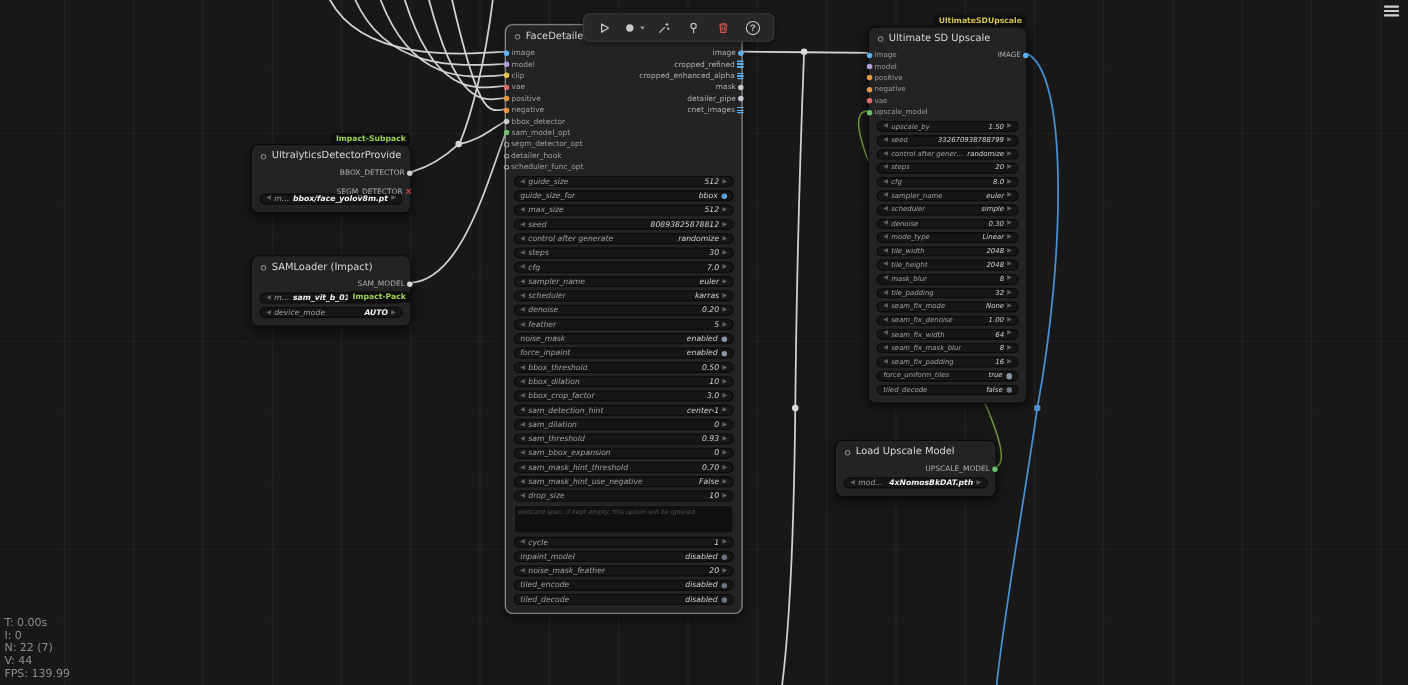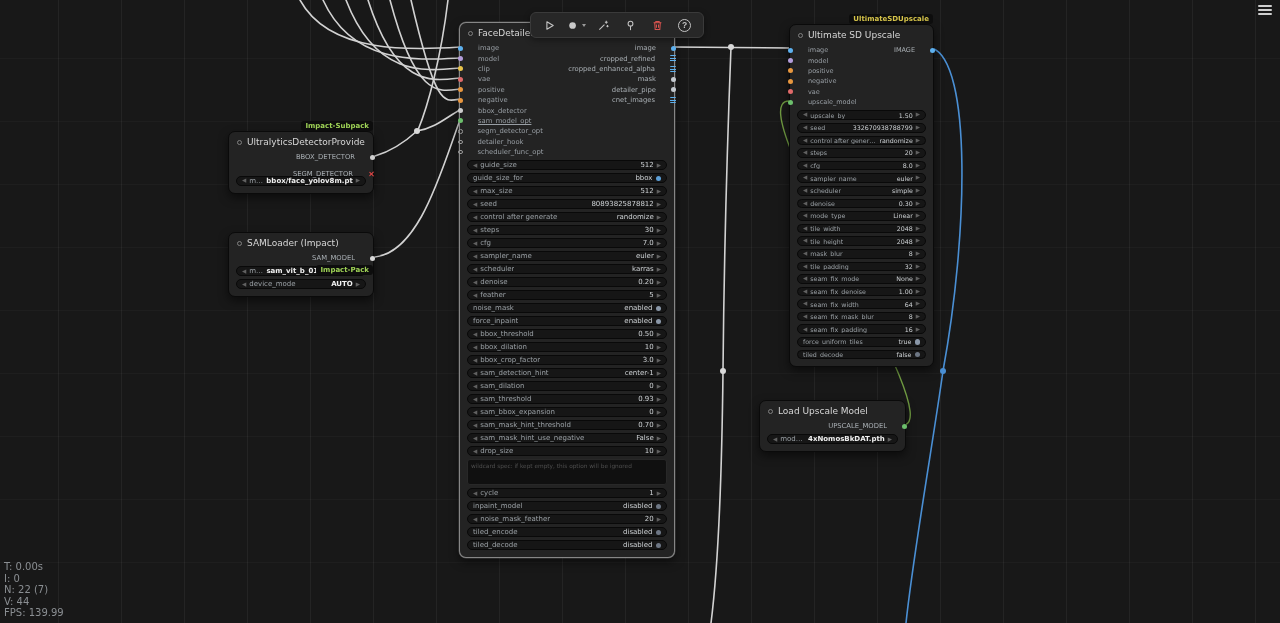--- a/index.html
+++ b/index.html
@@ -13,33 +13,33 @@
   #node-layer{position:absolute;inset:0;z-index:2;}
   .node{position:absolute;background:#232323;border:1px solid #0a0a0a;border-radius:7px;
     box-shadow:0 4px 10px rgba(0,0,0,.5);}
   .node.selected{border-color:rgba(255,255,255,.45);box-shadow:0 0 0 .5px rgba(255,255,255,.22),0 4px 10px rgba(0,0,0,.5);}
   .badge{position:absolute;top:-11px;right:0;background:#0d0d0d;border-radius:3px;padding:1px 4px;
     font-size:7px;font-weight:bold;line-height:8px;white-space:nowrap;}
   .nhead{height:20px;display:flex;align-items:center;gap:5px;padding:0 8px;}
   .ncollapse{width:5px;height:5px;border:1px solid #808080;border-radius:50%;flex:none;}
   .ntitle{font-size:9px;color:#d6d6d6;white-space:nowrap;overflow:hidden;}
   .slots{position:relative;}
-  .slot{position:absolute;height:10.4px;display:flex;align-items:center;gap:15px;font-size:6.8px;color:#989ea4;max-width:100%;text-align:center;}
+  .slot{position:absolute;height:10.4px;display:flex;align-items:center;gap:2px;font-size:6.8px;color:#989ea4;max-width:100%;text-align:center;}
   .slot.sin{left:3px;}
   .slot.sout{right:3px;flex-direction:row-reverse;color:#aab0b5;}
   .sdot{width:5px;height:5px;border-radius:50%;flex:none;}
   .sin .sdot,.sin .slist,.sin .sx{margin-left:-5px;}
   .sout .sdot,.sout .slist,.sout .sx{margin-right:-5px;}
   .sdot.ring{background:transparent !important;border:1px solid #8a8a8a;width:4.5px;height:4.5px;}
   .slist{width:6px;height:6.5px;flex:none;border-radius:1px;
     background:repeating-linear-gradient(to bottom,#5db0ee 0,#5db0ee 1.2px,transparent 1.2px,transparent 2.6px);}
   .sx{position:relative;width:7px;height:7px;flex:none;}
   .sx::before,.sx::after{content:"";position:absolute;left:3px;top:.5px;width:1.3px;height:6px;background:#e04545;border-radius:1px;}
   .sx::before{transform:rotate(45deg);} .sx::after{transform:rotate(-45deg);}
-  .widgets{display:flex;flex-direction:column;gap:3px;padding:3px 7px 7px;}
+  .widgets{display:flex;flex-direction:column;gap:3px;padding:3px 7px 7px;font-style:italic;}
   .widget{height:10px;flex:none;background:#161616;border:1px solid #090909;border-radius:6px;
     display:flex;align-items:center;gap:3px;padding:0 5px;font-size:7px;color:#9aa0a5;overflow:hidden;}
   .warr{font-size:5.5px;color:#616161;flex:none;line-height:1;}
   .wname{white-space:nowrap;overflow:hidden;text-overflow:ellipsis;flex:0 1 auto;}
   .wval{margin-left:auto;color:#cdd1d4;white-space:nowrap;flex:none;}
   .wval.bold{color:#f0f0f0;font-weight:bold;}
   .wdot{width:5.5px;height:5.5px;border-radius:50%;flex:none;background:#7f8a99;}
   .wtextarea{height:26px;flex:none;background:#101010;border:1px solid #282828;border-radius:3px;
     font-size:5.8px;color:#4f4f4f;padding:2px 3px;overflow:hidden;line-height:1.4;}
   .node.compact .widget{font-size:6.3px;height:9.6px;}
@@ -161,21 +161,21 @@
             <span class="slabel">positive</span>
           </div>
           <div class="slot sin" style="top: 52px;">
             <span class="sdot" style="background: rgb(232, 151, 63);"></span>
             <span class="slabel">negative</span>
           </div>
           <div class="slot sin" style="top: 62.4px;">
             <span class="sdot" style="background: rgb(204, 204, 204);"></span>
             <span class="slabel">bbox_detector</span>
           </div>
-          <div class="slot sin" style="top: 72.8px; text-decoration: underline;">
+          <div class="slot sin" style="top: 72.8px;">
             <span class="sdot" style="background: rgb(108, 191, 108);"></span>
             <span class="slabel">sam_model_opt</span>
           </div>
           <div class="slot sin" style="top: 83.2px;">
             <span class="sdot ring" style="border-color: rgb(154, 154, 154);"></span>
             <span class="slabel">segm_detector_opt</span>
           </div>
           <div class="slot sin" style="top: 93.6px;">
             <span class="sdot ring" style="border-color: rgb(154, 154, 154);"></span>
             <span class="slabel">detailer_hook</span>

